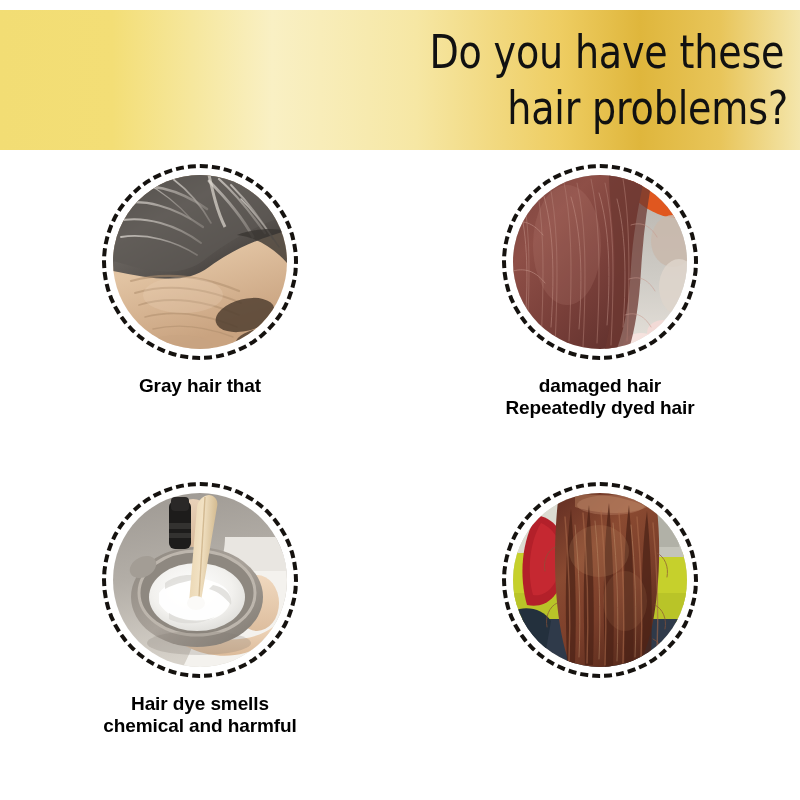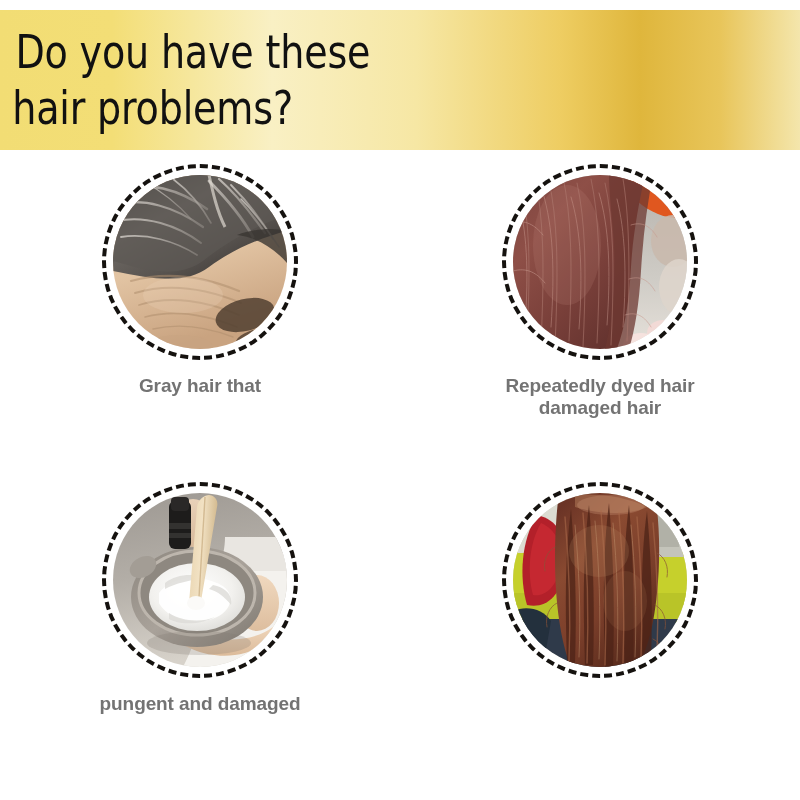--- a/index.html
+++ b/index.html
@@ -27,21 +27,21 @@
         #f2dd74 0%,
         #f3de76 14%,
         #f9f0c4 34%,
         #f6e7a4 52%,
         #eecd62 70%,
         #dfb63c 80%,
         #e8c55a 90%,
         #f4e6ac 100%);
     display: flex;
     flex-direction: column;
-    align-items: flex-start;
+    align-items: flex-end;
     justify-content: center;
   }
   .banner-title-line {
     color: #111111;
     font-size: 46px;
     line-height: 56px;
     font-weight: 400;
     letter-spacing: -0.2px;
     text-align: center;
     font-family: "DejaVu Sans Condensed", "Liberation Sans Narrow", "Liberation Sans", sans-serif;
@@ -89,21 +89,21 @@
     width: 174px;
     height: 174px;
     border-radius: 50%;
     overflow: hidden;
   }
   .photo svg { display: block; width: 174px; height: 174px; }
 
   .caption {
     margin-top: 12px;
     text-align: center;
-    color: #737373;
+    color: #000000;
     font-size: 19px;
     line-height: 22px;
     font-weight: bold;
     letter-spacing: -0.1px;
     font-family: "Liberation Sans", sans-serif;
   }
   .caption div { white-space: nowrap; }
 
   
   .row1 .circle-wrap { margin-top: 6px; }
@@ -243,22 +243,22 @@
             <path d="M116,104 C128,100 136,106 142,116"></path>
             <path d="M112,140 C124,136 132,142 138,152"></path>
           </g>
 
           <ellipse cx="54" cy="70" rx="34" ry="60" fill="#c08a7e" opacity="0.18"></ellipse>
         </svg>
       </div>
       <div class="dash-ring"></div>
     </div>
     <div class="caption">
+      <div>damaged hair</div>
       <div>Repeatedly dyed hair</div>
-      <div>damaged hair</div>
     </div>
   </div>
 
   <div class="card row2">
     <div class="circle-wrap">
       <div class="photo">
         <svg viewBox="0 0 174 174" xmlns="http://www.w3.org/2000/svg">
           <defs>
             <linearGradient id="g3bg" x1="0" y1="0" x2="0.2" y2="1">
               <stop offset="0" stop-color="#9d9892"></stop>
@@ -319,21 +319,22 @@
           <path d="M92,4 L86,104" stroke="#c7ab80" stroke-width="1.4" opacity="0.7"></path>
 
           <ellipse cx="83" cy="110" rx="9" ry="7" fill="#fbfaf8"></ellipse>
 
           <ellipse cx="86" cy="150" rx="52" ry="12" fill="#7e776f" opacity="0.25"></ellipse>
         </svg>
       </div>
       <div class="dash-ring"></div>
     </div>
     <div class="caption">
-      <div>pungent and damaged</div>
+      <div>Hair dye smells</div>
+      <div>chemical and harmful</div>
     </div>
   </div>
 
   <div class="card row2 card-allergy">
     <div class="circle-wrap">
       <div class="photo">
         <svg viewBox="0 0 174 174" xmlns="http://www.w3.org/2000/svg">
           <defs>
             <linearGradient id="g4hair" x1="0.2" y1="0" x2="0.8" y2="1">
               <stop offset="0" stop-color="#6b3426"></stop>

